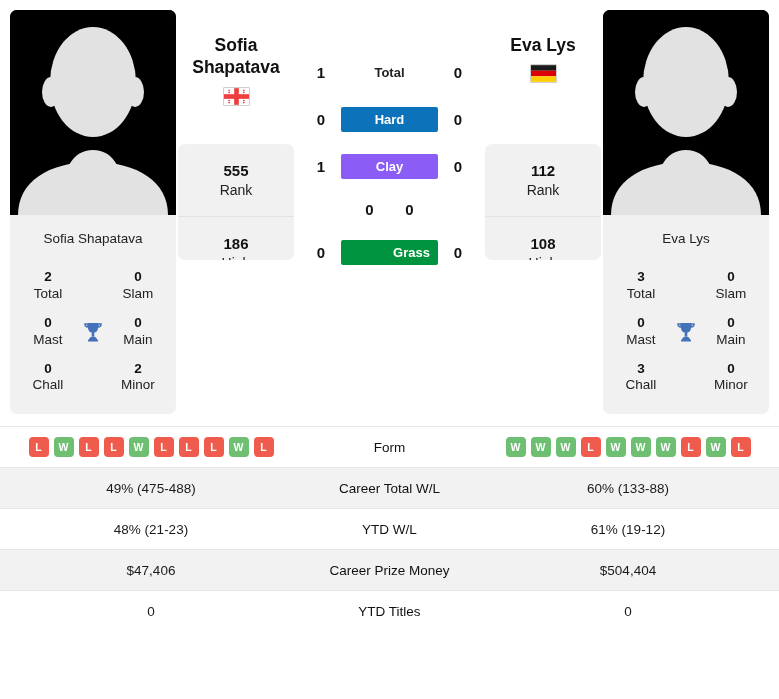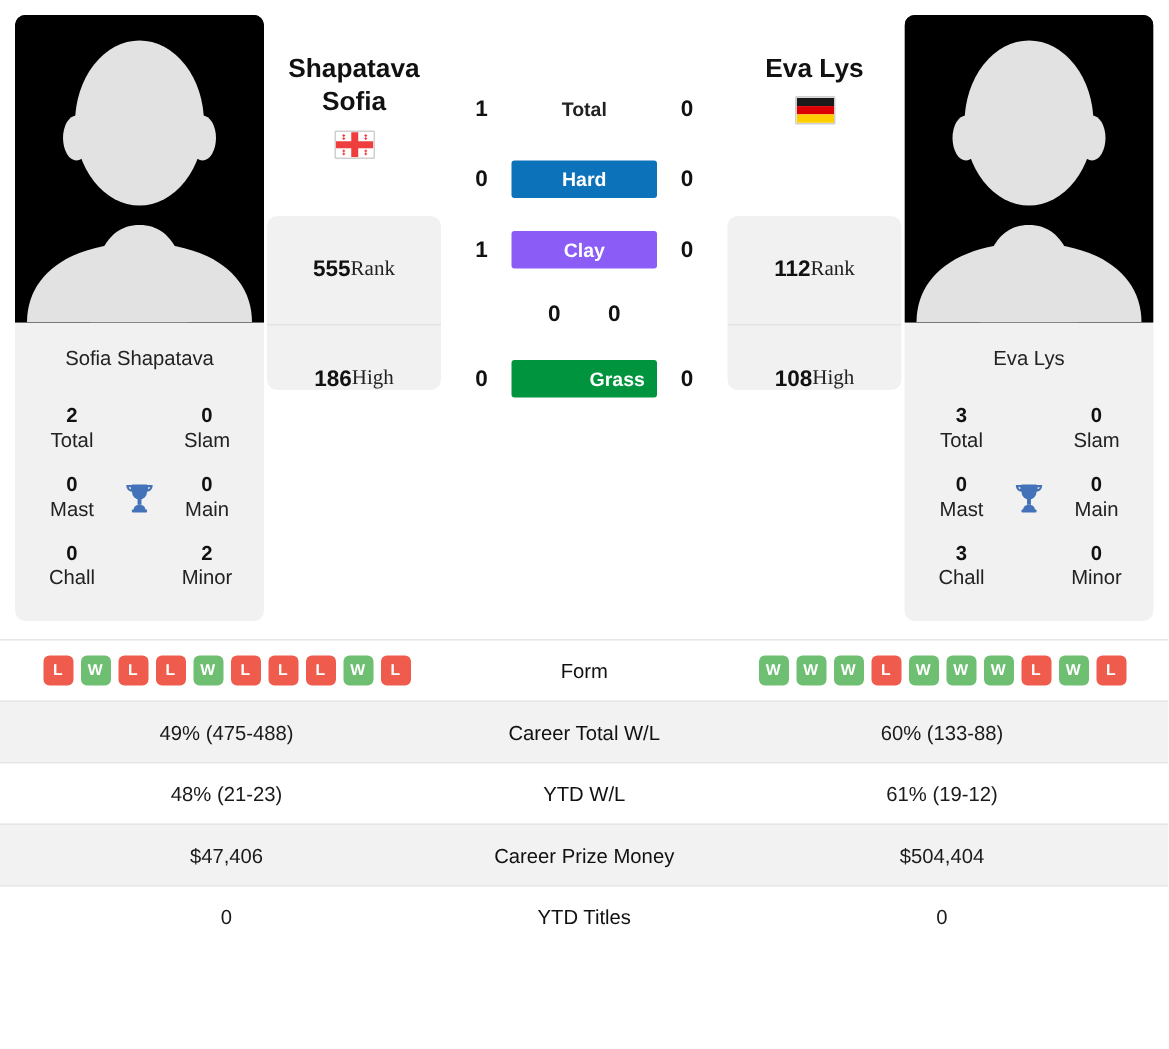--- a/index.html
+++ b/index.html
@@ -63,29 +63,29 @@
     width: 116px;
     flex: 0 0 116px;
     margin-top: 143px;
     background: #f1f1f1;
     border-radius: 7px;
     overflow: hidden;
   }
   .rank-cell {
     height: 73px;
     display: flex;
-    flex-direction: row;
+    flex-direction: column;
     align-items: center;
     justify-content: center;
     border-bottom: 1px solid #e3e3e3;
     line-height: 1.3;
   }
   .rank-cell:last-child { border-bottom: none; height: 72px; }
   .rank-num { font-size: 15px; font-weight: bold; color: #111; }
-  .rank-lbl { font-size: 14px; color: #222; font-family: Liberation Serif, serif; }
+  .rank-lbl { font-size: 14px; color: #222; }
 
   
   .head-block {
     flex: 0 0 116px;
     width: 116px;
     text-align: center;
     padding-top: 24px;
   }
   .pname {
     font-size: 17.5px;
@@ -223,22 +223,22 @@
             <div class="tally-num">2</div>
             <div class="tally-lbl">Minor</div>
           </div>
         </div>
       </div>
     </div>
 
     <div style="display:flex;flex-direction:column;align-items:center;flex:0 0 120px;">
       <div class="head-block">
         <div class="pname">
+          <div>Sofia</div>
           <div>Shapatava</div>
-          <div>Sofia</div>
         </div>
         <div class="flag-wrap">
           <div class="flag">
             <svg width="100%" height="100%" viewBox="0 0 30 20">
               <rect width="30" height="20" fill="#ffffff"></rect>
               <rect x="12.2" y="0" width="5.6" height="20" fill="#ee3e3e"></rect>
               <rect x="0" y="7.2" width="30" height="5.6" fill="#ee3e3e"></rect>
               <g fill="#ee3e3e">
                 <rect x="5.1" y="2.2" width="2.2" height="0.9"></rect>
                   <rect x="5.75" y="1.55" width="0.9" height="2.2"></rect>

